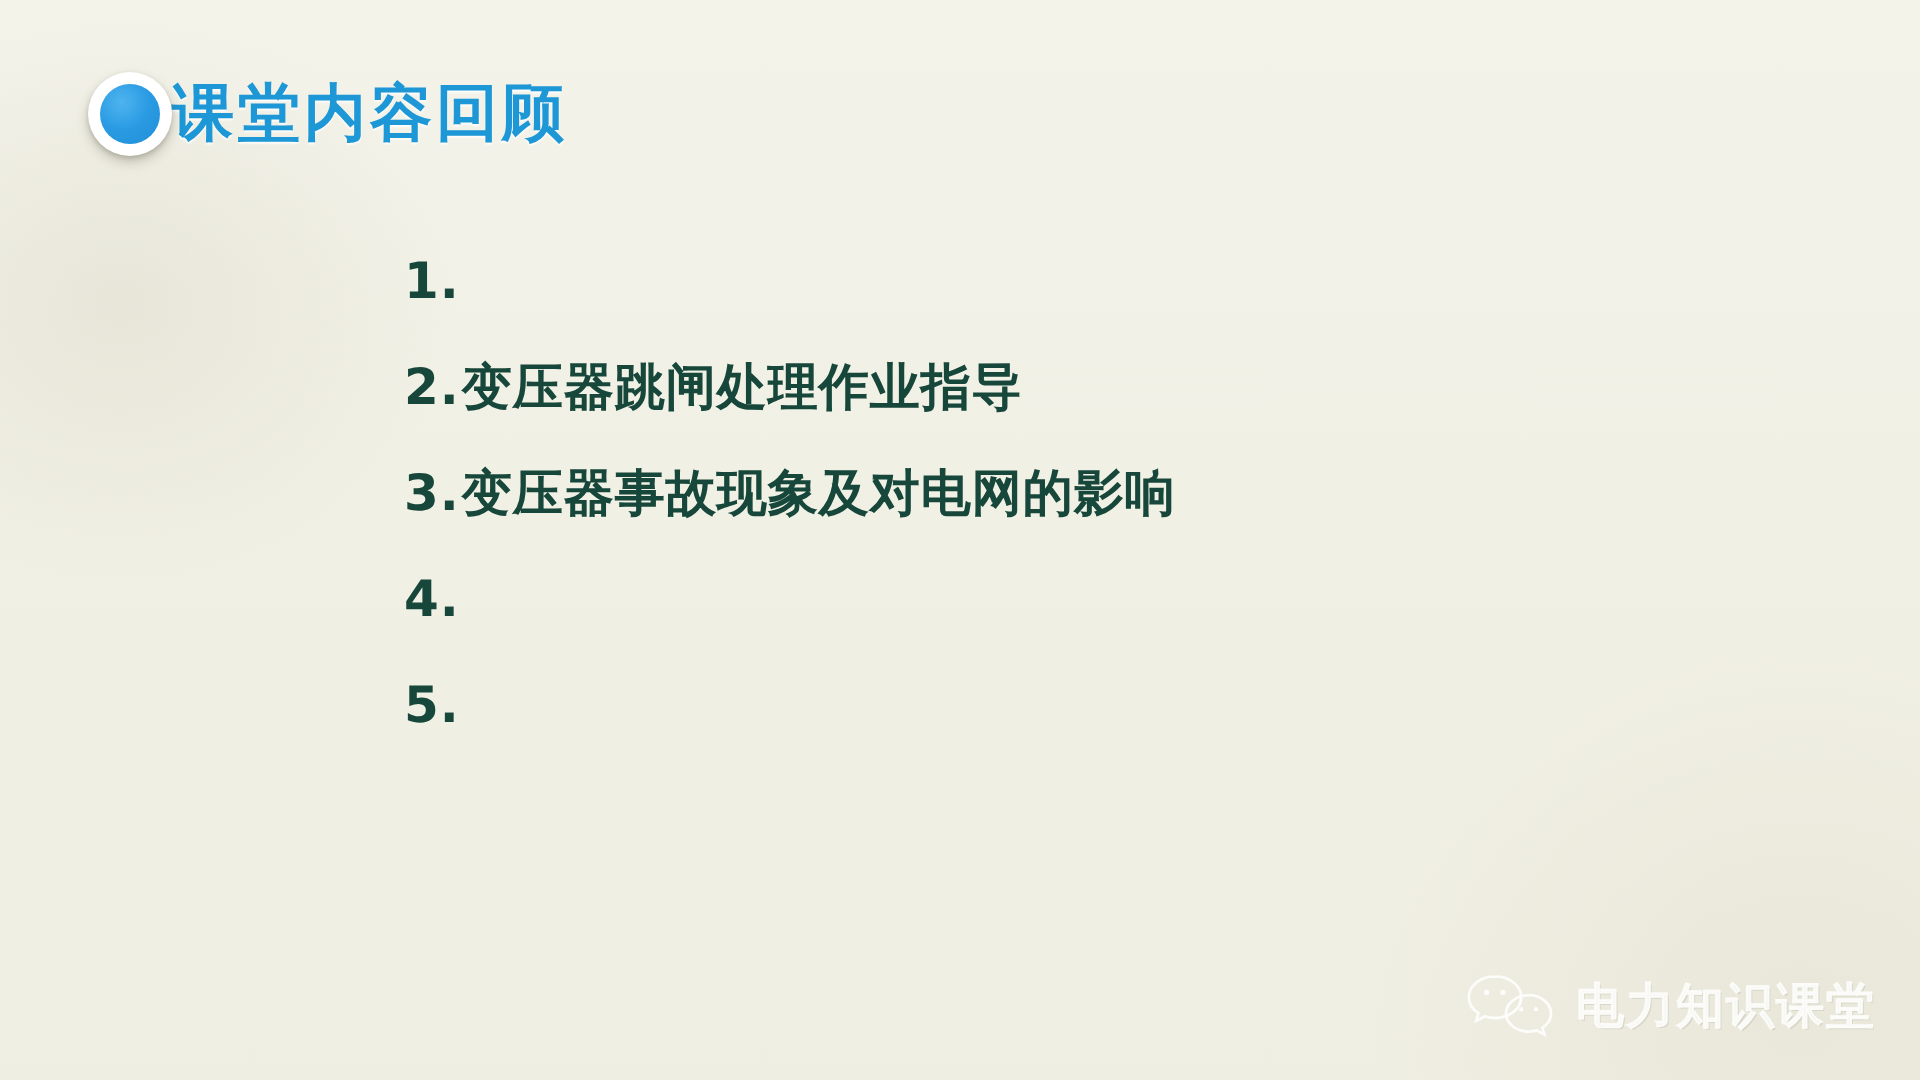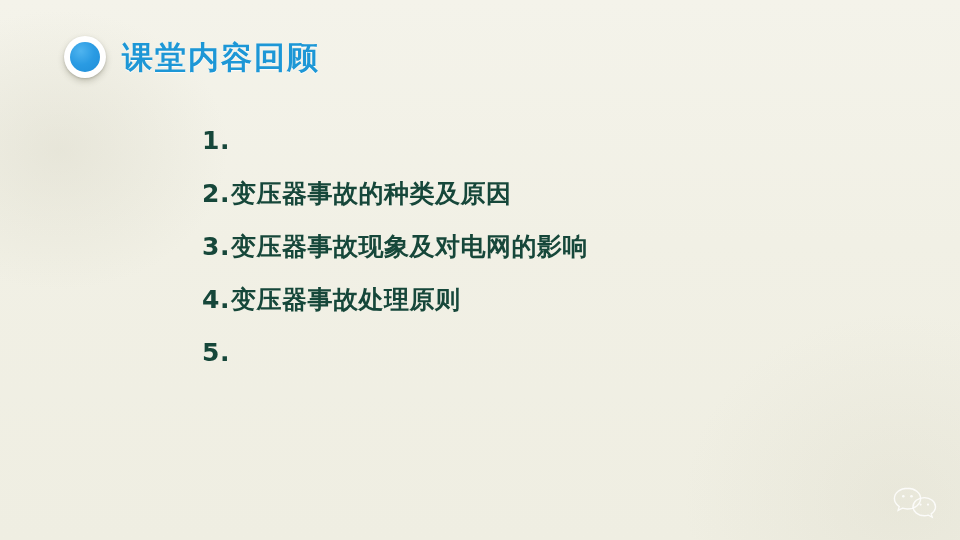--- a/index.html
+++ b/index.html
@@ -32,25 +32,25 @@
     background:
       radial-gradient(ellipse 240px 200px at 60px 150px, rgba(205,203,185,0.30), rgba(205,203,185,0) 70%),
       radial-gradient(ellipse 300px 260px at 900px 500px, rgba(208,206,188,0.22), rgba(208,206,188,0) 72%),
       linear-gradient(180deg, #f4f3ea 0%, #f1f0e5 45%, #efeee2 100%);
     z-index: 0;
   }
 
   
   .header {
     position: absolute;
-    left: 64px;
+    left: 44px;
     top: 36px;
     display: flex;
     align-items: center;
-    gap: 16px;
+    gap: 0;
     z-index: 3;
   }
 
   .bullet-outer {
     position: relative;
     width: 42px;
     height: 42px;
     border-radius: 50%;
     background: #ffffff;
     box-shadow: 0 3px 6px rgba(90,88,70,0.30), 0 1px 2px rgba(90,88,70,0.22);
@@ -143,45 +143,45 @@
   </div>
 
   <div class="agenda">
 
     <div class="agenda-item">
       <span class="agenda-num">1.</span>
     </div>
 
     <div class="agenda-item">
       <span class="agenda-num">2.</span>
-      <span class="agenda-label">变压器事故的种类及原因</span>
+      <span class="agenda-label">变压器跳闸处理作业指导</span>
     </div>
 
     <div class="agenda-item">
       <span class="agenda-num">3.</span>
       <span class="agenda-label">变压器事故现象及对电网的影响</span>
     </div>
 
     <div class="agenda-item">
       <span class="agenda-num">4.</span>
-      <span class="agenda-label">变压器事故处理原则</span>
     </div>
 
     <div class="agenda-item">
       <span class="agenda-num">5.</span>
     </div>
 
   </div>
 
   <div class="watermark">
     <svg class="wm-logo" viewBox="0 0 46 34">
       <g fill="none" stroke="rgba(255,255,255,0.95)" stroke-width="1.4">
         <path d="M15.5 2.2C8.3 2.2 2.4 6.9 2.4 12.6c0 3.2 1.9 6.1 4.8 8L6.1 24.4l4.3-2.2c1.6.5 3.3.8 5.1.8 7.2 0 13.1-4.7 13.1-10.4S22.7 2.2 15.5 2.2z"></path>
         <path d="M32.4 11.6c-6.3 0-11.4 4.1-11.4 9.1 0 5 5.1 9.1 11.4 9.1 1.4 0 2.7-.2 3.9-.6l3.9 2-1-3.3c2.6-1.7 4.3-4.2 4.3-7.2 0-5-5.1-9.1-11.1-9.1z"></path>
         <circle cx="11.3" cy="10.2" r="1.3" fill="rgba(255,255,255,0.95)" stroke="none"></circle>
         <circle cx="19.5" cy="10.2" r="1.3" fill="rgba(255,255,255,0.95)" stroke="none"></circle>
         <circle cx="28.6" cy="18.6" r="1.1" fill="rgba(255,255,255,0.95)" stroke="none"></circle>
         <circle cx="36.0" cy="18.6" r="1.1" fill="rgba(255,255,255,0.95)" stroke="none"></circle>
       </g>
     </svg>
+    <span class="wm-text">电力知识课堂</span>
   </div>
 
 </div>
 
 </body></html>

